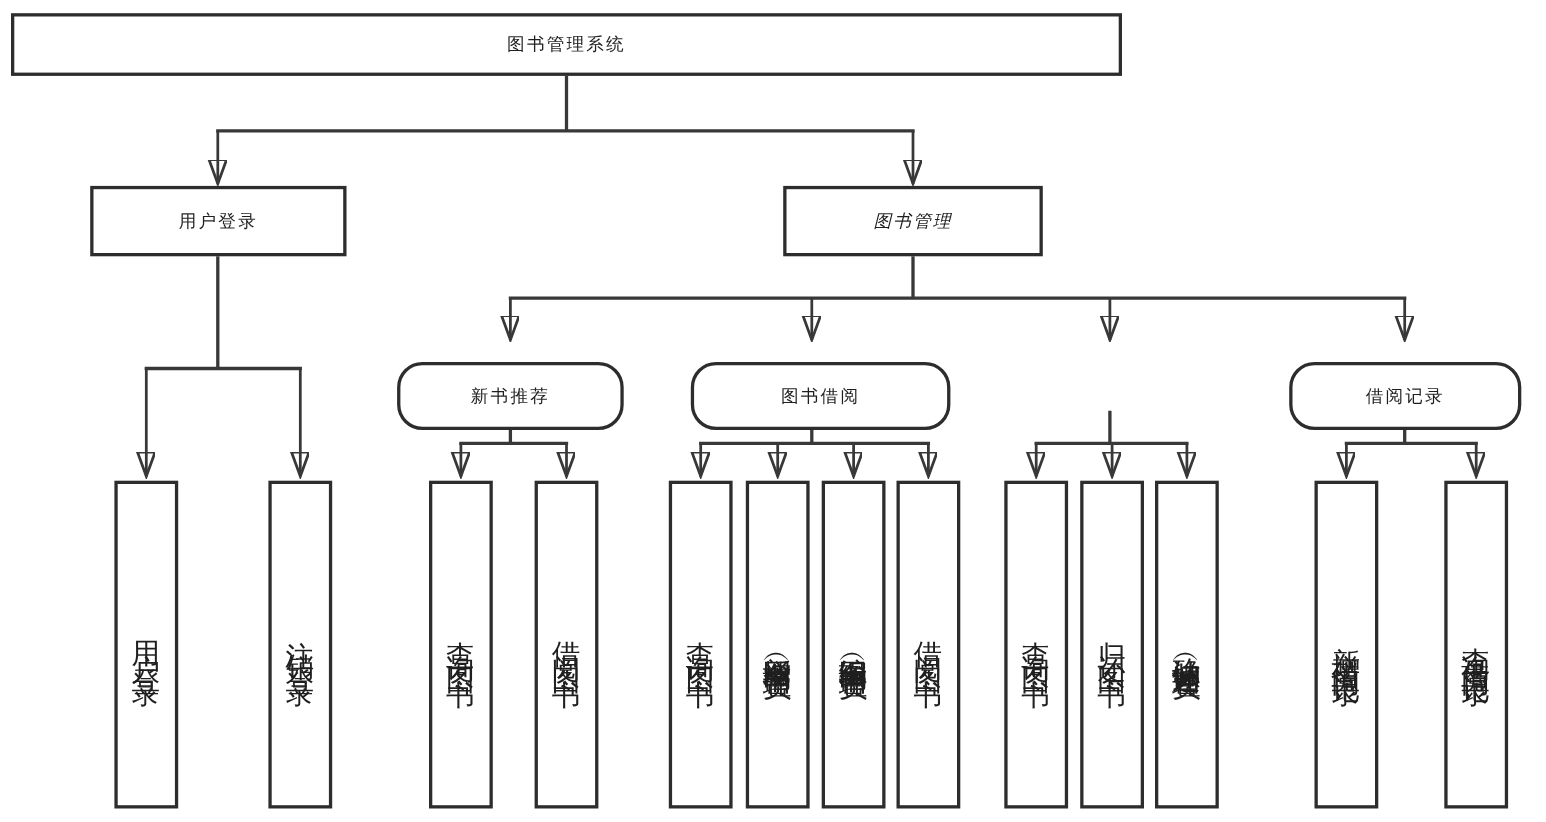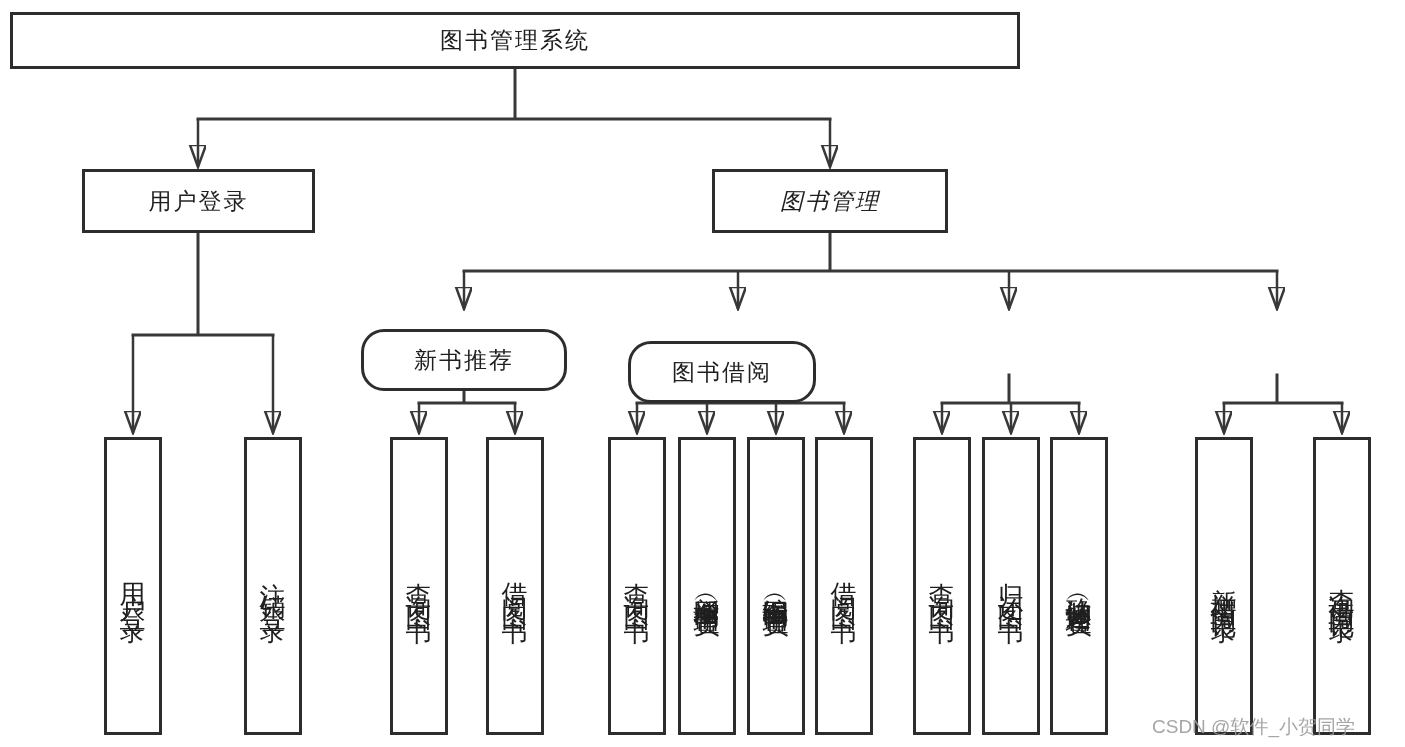--- a/index.html
+++ b/index.html
@@ -23,21 +23,21 @@
   .box {
     position: absolute;
     border: 3px solid var(--border);
     background: var(--background);
     display: flex;
     align-items: center;
     justify-content: center;
   }
   .h-label {
     color: var(--text);
-    font-size: 23px;
+    font-size: 16px;
     letter-spacing: 2px;
     white-space: nowrap;
     text-align: right;
   }
   .root-box  { left: 10px;   top: 12px;  width: 1010px; height: 57px; }
   .lvl2      { top: 169px; height: 64px; }
   .lvl3      { top: 329px; height: 62px; border-radius: 23px; }
   .leaf      { top: 437px; height: 298px; width: 58px; }
   .v-label {
     writing-mode: vertical-rl;
@@ -112,22 +112,25 @@
   <div class="box lvl2" style="left:82px; width:233px;">
     <span class="h-label">用户登录</span>
   </div>
   <div class="box lvl2" style="left:712px; width:236px;font-style:italic;">
     <span class="h-label">图书管理</span>
   </div>
 
   <div class="box lvl3" style="left:361px; width:206px;">
     <span class="h-label">新书推荐</span>
   </div>
-  <div class="box lvl3" style="left:628px; width:188px;margin-top:12px;">
+  <div class="box lvl3" style="left:628px; width:236px;">
     <span class="h-label">图书借阅</span>
+  </div>
+  <div class="box lvl3" style="left:1172px; width:211px;">
+    <span class="h-label">借阅记录</span>
   </div>
 
   <div class="box leaf" style="left:104px;">
     <span class="v-label" style="letter-spacing: 12px;">用户登录</span>
   </div>
   <div class="box leaf" style="left:244px;">
     <span class="v-label" style="letter-spacing: 12px;">注销登录</span>
   </div>
   <div class="box leaf" style="left:390px;">
     <span class="v-label" style="letter-spacing: 12px;">查询图书</span>
@@ -156,15 +159,14 @@
   <div class="box leaf" style="left:1050px;">
     <span class="v-label" style="letter-spacing: 2px;">确认归还（管理员）</span>
   </div>
   <div class="box leaf" style="left:1195px;">
     <span class="v-label" style="letter-spacing: 6px;">新增借阅记录</span>
   </div>
   <div class="box leaf" style="left:1313px;">
     <span class="v-label" style="letter-spacing: 6px;">查询借阅记录</span>
   </div>
 
-  <div class="watermark">CSDN @软件_小贺同学</div>
 
 </div>
 
 </body></html>

